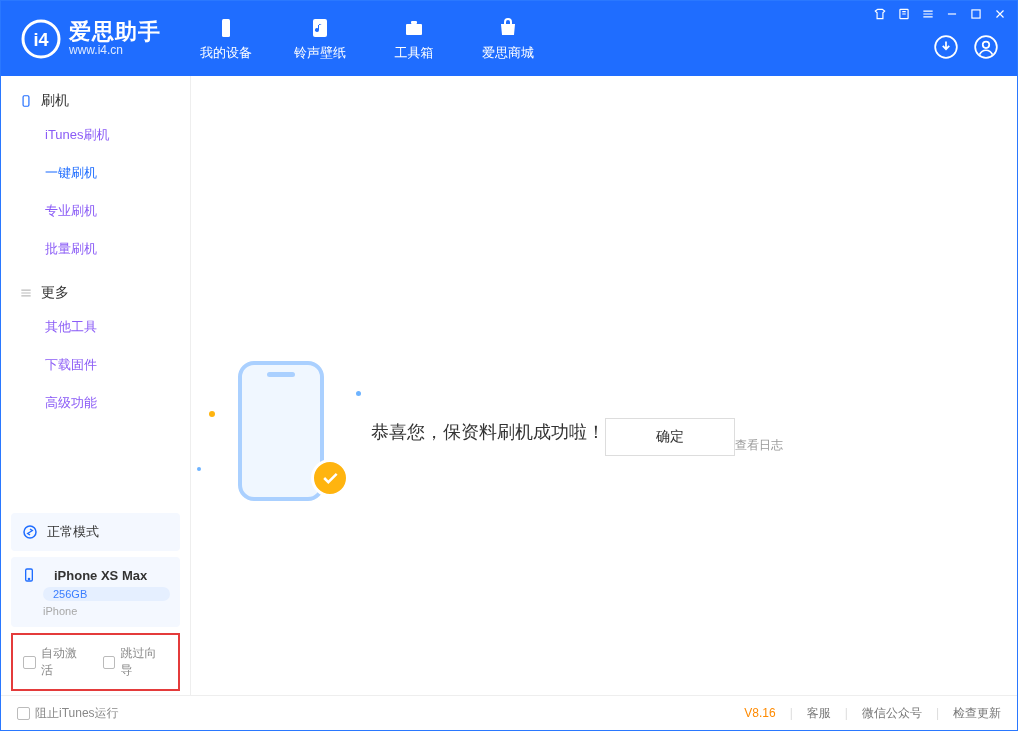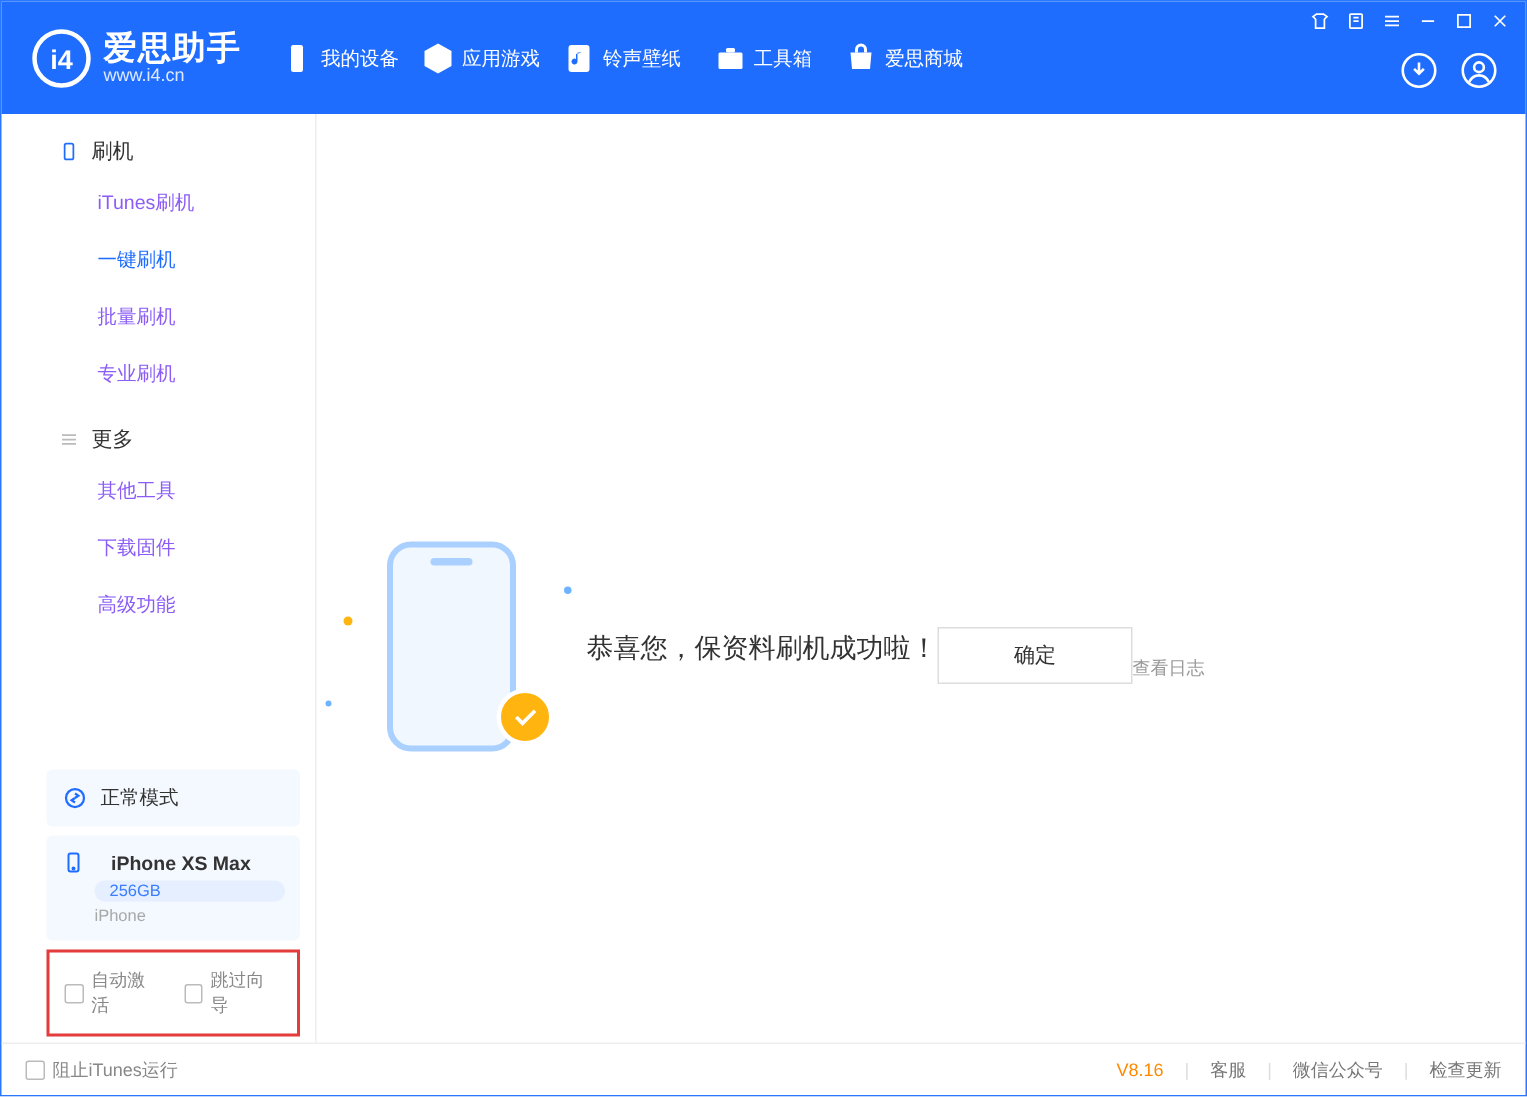--- a/index.html
+++ b/index.html
@@ -8,29 +8,29 @@
 .titlebar-ctrls { position: absolute; top: 6px; right: 10px; display: flex; gap: 10px; z-index: 20; }
 .titlebar-ctrls svg { cursor: pointer; }
 
 .header { height: 75px; background: linear-gradient(90deg,#1f6dff 0%, #1f6dff 100%); display:flex; align-items:center; color:#fff; position: relative; }
 .logo { display:flex; align-items:center; gap:8px; padding:0 18px 0 20px; height:100%; }
 .logo-text { display:flex; flex-direction:column; line-height:1.1; }
 .logo-name { font-size:22px; font-weight:600; letter-spacing:1px; }
 .logo-url { font-size:12px; opacity:.85; }
 
 .navtabs { display:flex; height:100%; }
-.navtab { width:94px; display:flex; align-items:center; justify-content:center; gap:4px; cursor:pointer; font-size:13px; color:#fff; position:relative; }
+.navtab { width:94px; display:flex; flex-direction:column; align-items:center; justify-content:center; gap:4px; cursor:pointer; font-size:13px; color:#fff; position:relative; }
 .navtab.active { background: rgba(255,255,255,.12); }
 .navtab svg { width:24px; height:24px; }
 
 .header-right { position:absolute; right:18px; bottom:16px; display:flex; gap:14px; }
 .header-right svg { cursor:pointer; }
 
 .body { flex:1; display:flex; min-height:0; }
-.sidebar { width:190px; border-right:1px solid #eee; display:flex; flex-direction:column;margin-left:20px; }
+.sidebar { width:190px; border-right:1px solid #eee; display:flex; flex-direction:column; }
 
 .side-section-title { display:flex; align-items:center; gap:8px; padding:16px 18px 6px; color:#333; font-size:14px; }
 .side-section-title svg { width:14px; height:14px; }
 .side-item { padding:10px 18px 10px 44px; font-size:13px; color:#8b5cf6; cursor:pointer; }
 .side-item.active { color:#1f6dff; }
 
 .side-bottom { margin-top:auto; }
 .mode-card, .device-card { margin:6px 10px; background:#f4f8ff; border-radius:4px; padding:10px 10px; }
 .mode-card { display:flex; align-items:center; gap:8px; font-size:13px; color:#333; }
 .mode-card svg { width:18px; height:18px; }
@@ -101,26 +101,20 @@
         <span class="logo-name">爱思助手</span>
         <span class="logo-url">www.i4.cn</span>
       </div>
     </div>
     <div class="navtabs">
       <div class="navtab">
         <svg viewBox="0 0 24 24" fill="#fff">
             <rect x="8" y="3" width="8" height="18" rx="1.5"></rect>
           </svg>
         <span>我的设备</span>
-      </div>
-      <div class="navtab">
-        <svg viewBox="0 0 24 24" fill="#fff">
-            <path d="M12 2l9 5v10l-9 5-9-5V7l9-5z"></path>
-          </svg>
-        <span>应用游戏</span>
       </div>
       <div class="navtab">
         <svg viewBox="0 0 24 24" fill="#fff">
             <rect x="5" y="3" width="14" height="18" rx="2"></rect>
             <path d="M11 8v6a2 2 0 1 1-1-1.7V9l4-1" fill="#1f6dff"></path>
           </svg>
         <span>铃声壁纸</span>
       </div>
       <div class="navtab">
         <svg viewBox="0 0 24 24" fill="#fff">
@@ -153,22 +147,22 @@
   <div class="body">
     <div class="sidebar">
       <div class="side-section-title">
         <svg viewBox="0 0 24 24" fill="none" stroke="#1f6dff" stroke-width="2">
             <rect x="7" y="3" width="10" height="18" rx="2"></rect>
           </svg>
         <span>刷机</span>
       </div>
       <div class="side-item">iTunes刷机</div>
       <div class="side-item active">一键刷机</div>
+      <div class="side-item">专业刷机</div>
       <div class="side-item">批量刷机</div>
-      <div class="side-item">专业刷机</div>
 
       <div class="side-section-title">
         <svg viewBox="0 0 24 24" fill="none" stroke="#bbb" stroke-width="2">
             <path d="M4 7h16M4 12h16M4 17h16"></path>
           </svg>
         <span>更多</span>
       </div>
       <div class="side-item">其他工具</div>
       <div class="side-item">下载固件</div>
       <div class="side-item">高级功能</div>

